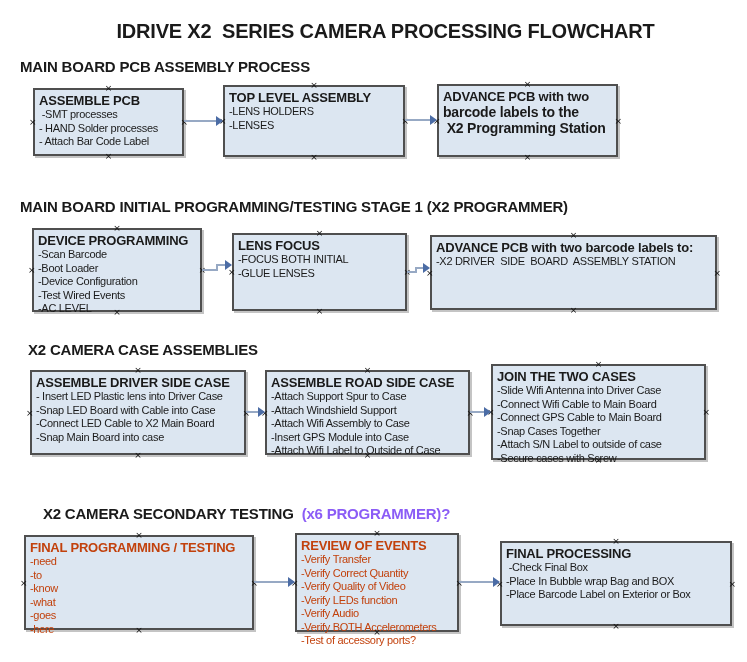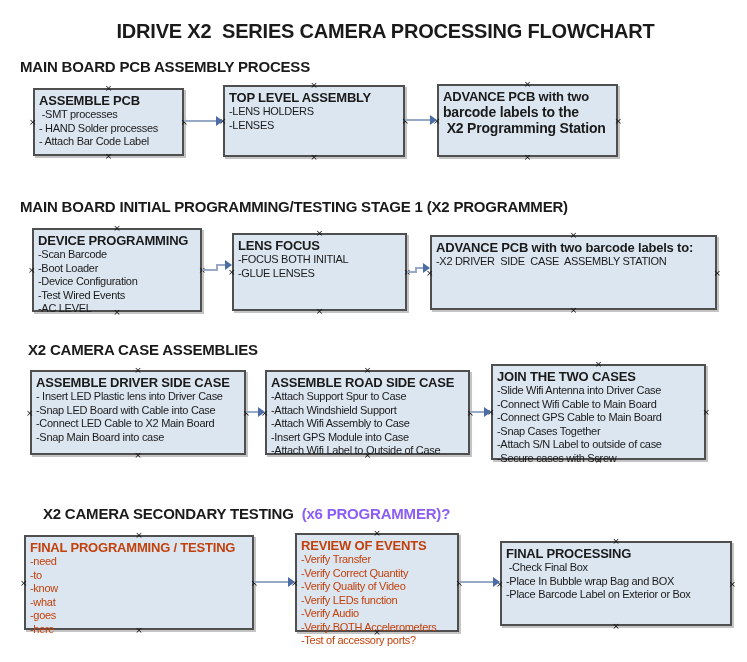--- a/index.html
+++ b/index.html
@@ -114,21 +114,21 @@
   <div class="fc-line">-FOCUS BOTH INITIAL</div>
   <div class="fc-line">-GLUE LENSES</div>
 <span class="handle handle-top">×</span>
     <span class="handle handle-bottom">×</span>
     <span class="handle handle-left">×</span>
     <span class="handle handle-right">×</span>
   </div>
 
 <div class="fc-box" style="left:430px;top:235px;width:287px;height:75px">
   <div class="fc-title">ADVANCE PCB with two barcode labels to:</div>
-  <div class="fc-line">-X2 DRIVER  SIDE  CASE  ASSEMBLY STATION</div>
+  <div class="fc-line">-X2 DRIVER  SIDE  BOARD  ASSEMBLY STATION</div>
 <span class="handle handle-top">×</span>
     <span class="handle handle-bottom">×</span>
     <span class="handle handle-left">×</span>
     <span class="handle handle-right">×</span>
   </div>
 
 <div>
   <div class="conn-seg" style="left:202px;top:269px;width:16px;height:2px"></div>
   <div class="conn-seg" style="left:216px;top:264px;width:2px;height:7px"></div>
   <div class="conn-seg" style="left:218px;top:264px;width:7px;height:2px"></div>

